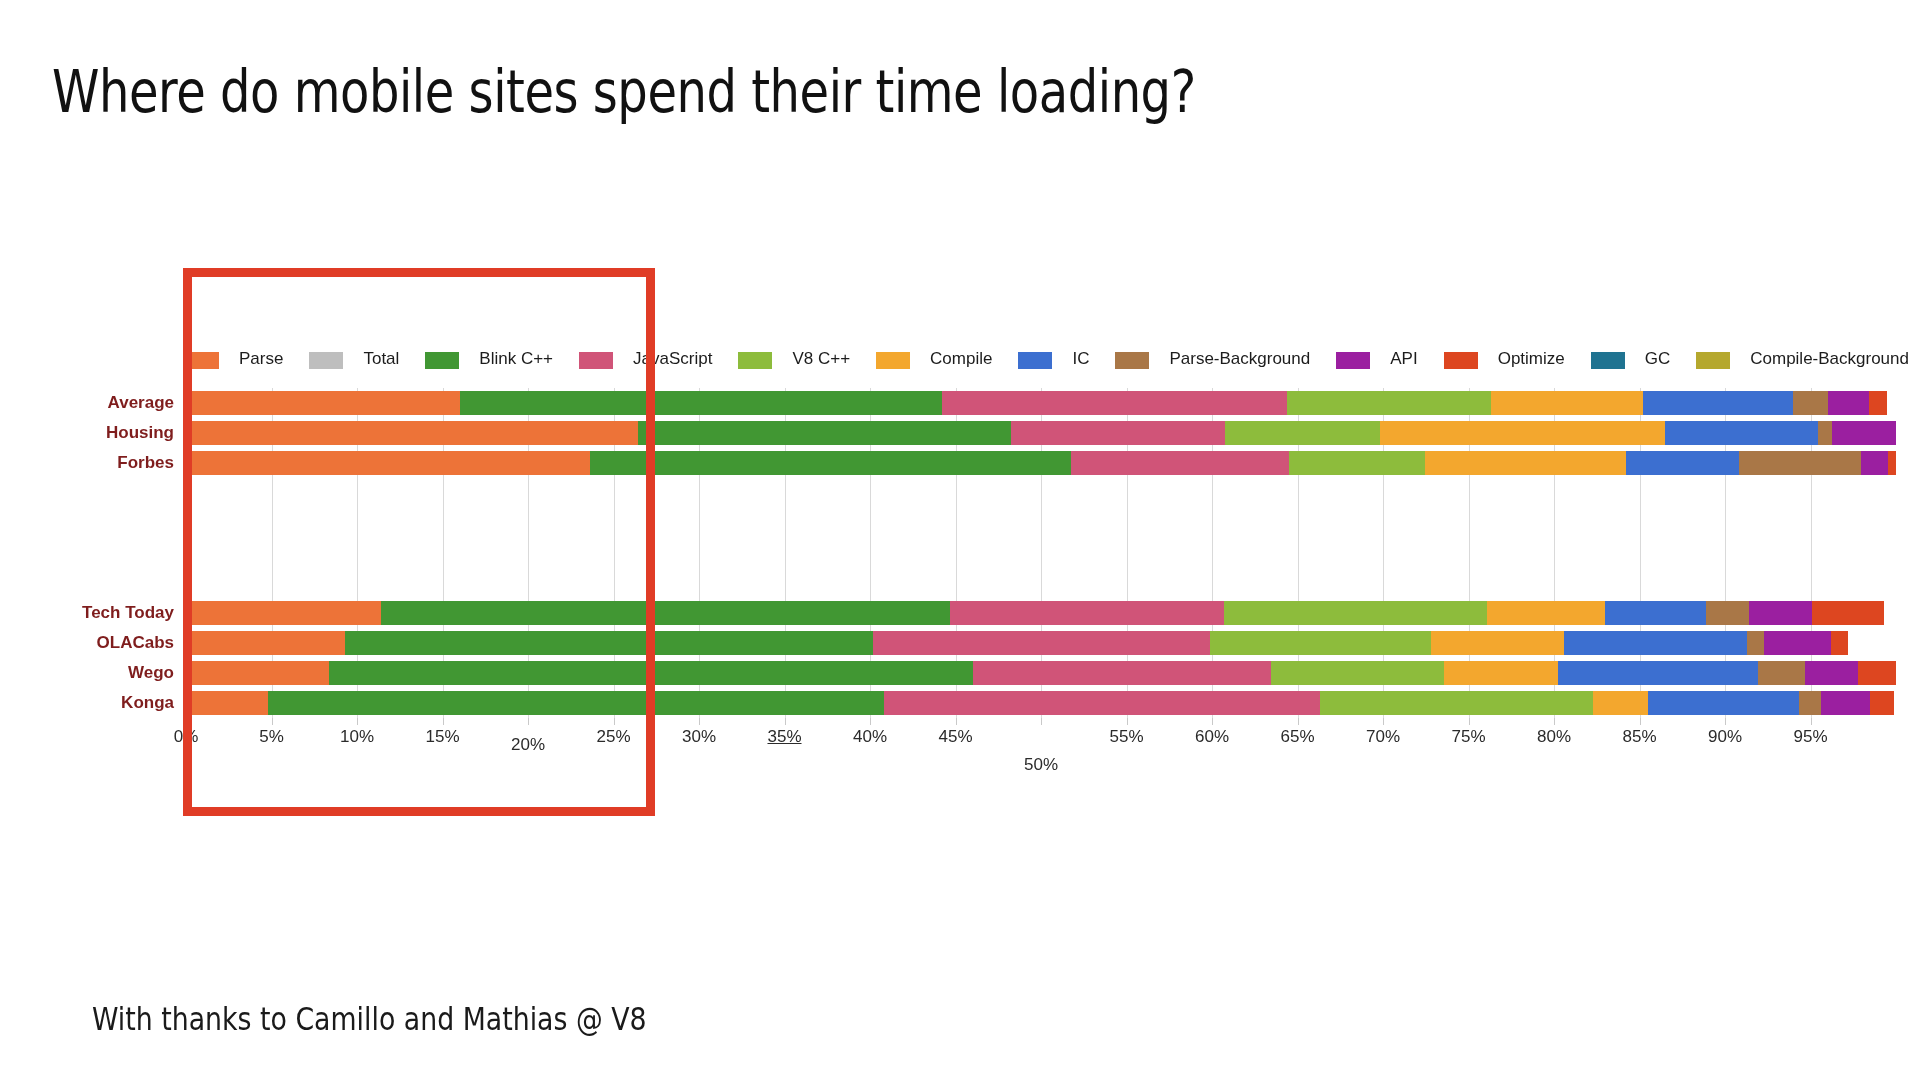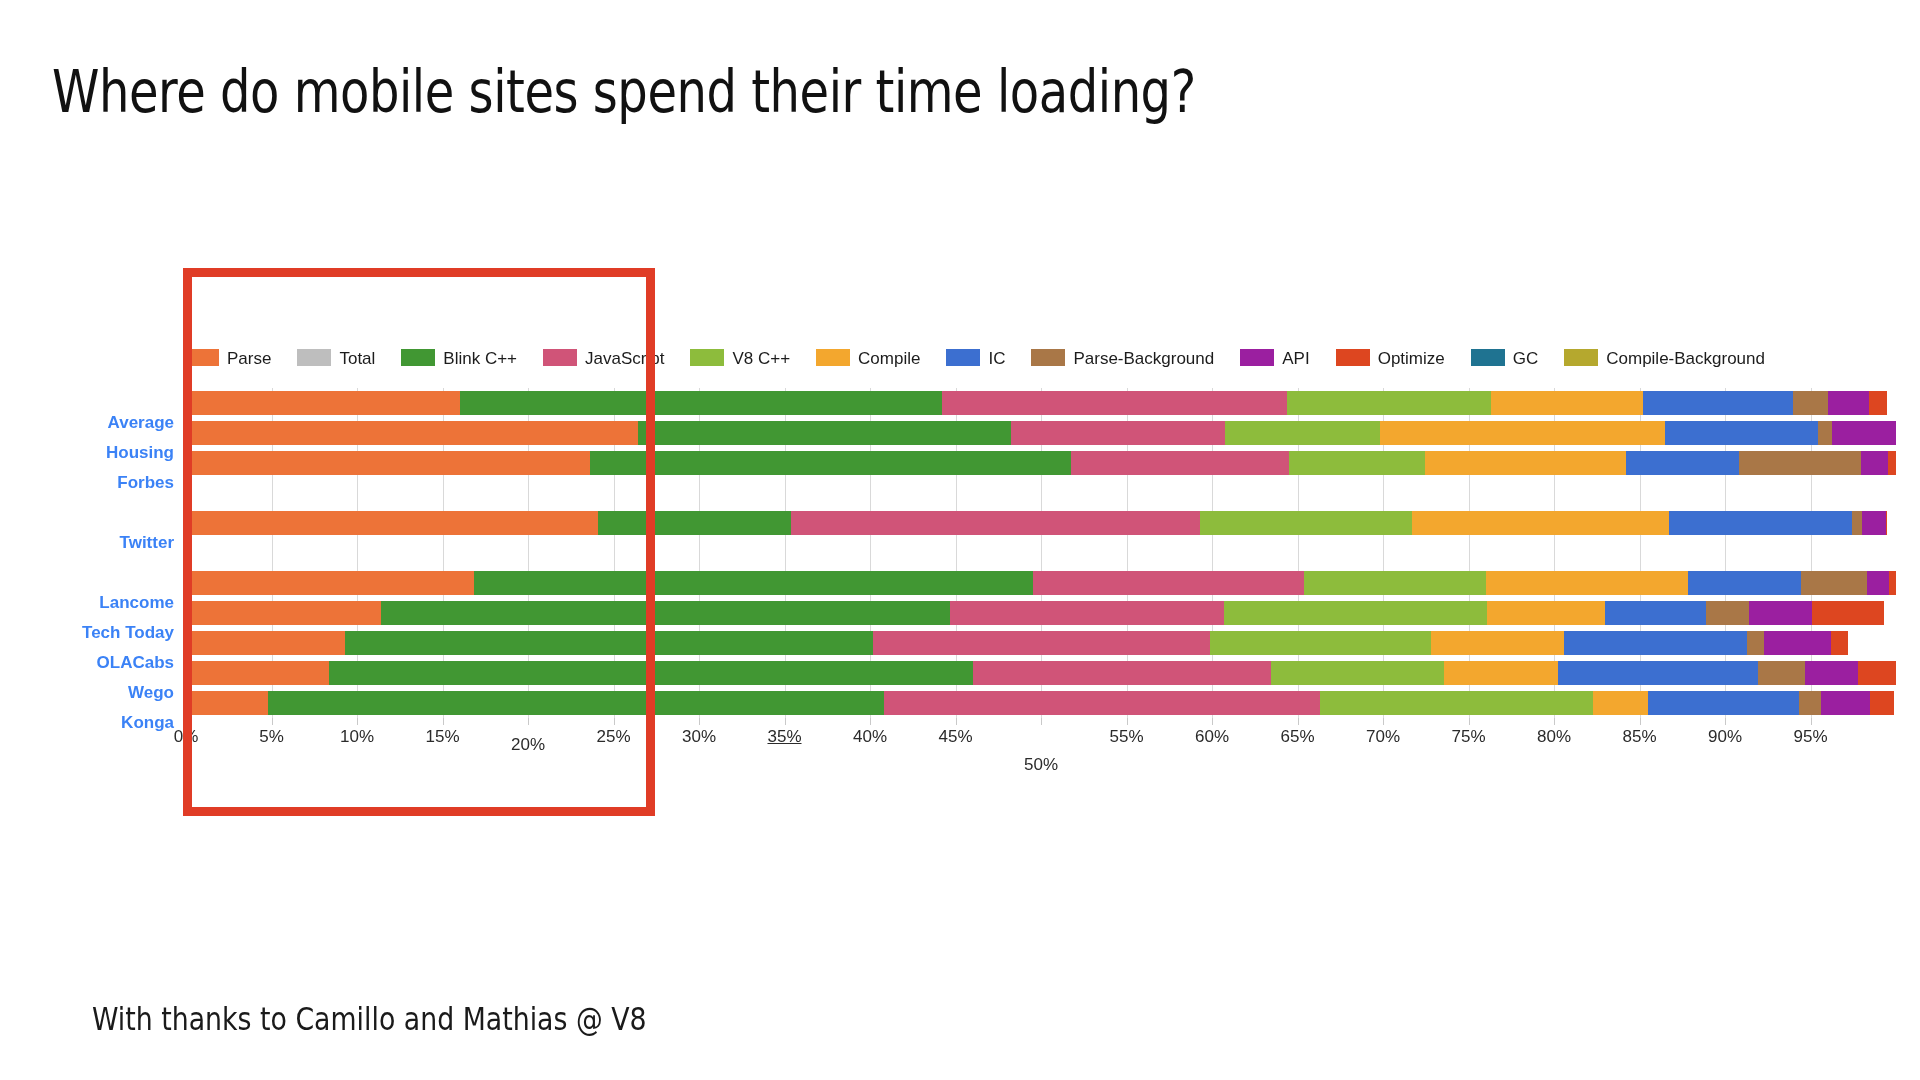--- a/index.html
+++ b/index.html
@@ -56,23 +56,24 @@
     position: absolute;
     left: 185px;
     top: 6px;
     height: 26px;
     display: flex;
     align-items: center;
     gap: 0px;
   }
   .legend-item {
     display: flex;
-    align-items: flex-start;
+    align-items: flex-end;
     margin-right: 26px;
     white-space: nowrap;
+    gap: 12px;
   }
   .legend-swatch {
     width: 34px;
     height: 17px;
     margin-right: 8px;
     flex: none;
   }
   .legend-label {
     font-size: 17px;
     color: #1c1c1c;
@@ -108,24 +109,23 @@
     width: 100%;
     height: 30px;
   }
   .row-label {
     position: absolute;
     right: calc(100% + 12px);
     top: 50%;
     transform: translateY(-50%);
     font-size: 17px;
     font-weight: bold;
-    color: #3b82f6;
+    color: #7f1d1d;
     white-space: nowrap;
     font-family: "Liberation Sans", sans-serif;
-    margin-top: 20px;
   }
   .bar {
     position: absolute;
     left: 0;
     top: 3px;
     height: 24px;
     width: 100%;
     display: flex;
   }
   .seg { height: 100%; }
@@ -282,48 +282,20 @@
             <div class="bar">
               <div class="seg" style="width: 24.4%; background: rgb(237, 115, 56);"></div>
               <div class="seg" style="width: 29.1%; background: rgb(65, 151, 51);"></div>
               <div class="seg" style="width: 13.2%; background: rgb(208, 84, 120);"></div>
               <div class="seg" style="width: 8.2%; background: rgb(141, 188, 60);"></div>
               <div class="seg" style="width: 12.2%; background: rgb(243, 167, 46);"></div>
               <div class="seg" style="width: 6.8%; background: rgb(60, 111, 208);"></div>
               <div class="seg" style="width: 7.4%; background: rgb(169, 119, 71);"></div>
               <div class="seg" style="width: 1.6%; background: rgb(155, 31, 160);"></div>
               <div class="seg" style="width: 0.5%; background: rgb(221, 70, 32);"></div>
-            </div>
-          </div>
-          <div class="row" style="top: 120px;">
-            <div class="row-label">Twitter</div>
-            <div class="bar">
-              <div class="seg" style="width: 24.1%; background: rgb(237, 115, 56);"></div>
-              <div class="seg" style="width: 11.3%; background: rgb(65, 151, 51);"></div>
-              <div class="seg" style="width: 23.9%; background: rgb(208, 84, 120);"></div>
-              <div class="seg" style="width: 12.4%; background: rgb(141, 188, 60);"></div>
-              <div class="seg" style="width: 15%; background: rgb(243, 167, 46);"></div>
-              <div class="seg" style="width: 10.7%; background: rgb(60, 111, 208);"></div>
-              <div class="seg" style="width: 0.6%; background: rgb(169, 119, 71);"></div>
-              <div class="seg" style="width: 1.4%; background: rgb(155, 31, 160);"></div>
-              <div class="seg" style="width: 0.1%; background: rgb(221, 70, 32);"></div>
-            </div>
-          </div>
-          <div class="row" style="top: 180px;">
-            <div class="row-label">Lancome</div>
-            <div class="bar">
-              <div class="seg" style="width: 16.9%; background: rgb(237, 115, 56);"></div>
-              <div class="seg" style="width: 32.9%; background: rgb(65, 151, 51);"></div>
-              <div class="seg" style="width: 15.9%; background: rgb(208, 84, 120);"></div>
-              <div class="seg" style="width: 10.7%; background: rgb(141, 188, 60);"></div>
-              <div class="seg" style="width: 11.9%; background: rgb(243, 167, 46);"></div>
-              <div class="seg" style="width: 6.6%; background: rgb(60, 111, 208);"></div>
-              <div class="seg" style="width: 3.9%; background: rgb(169, 119, 71);"></div>
-              <div class="seg" style="width: 1.3%; background: rgb(155, 31, 160);"></div>
-              <div class="seg" style="width: 0.4%; background: rgb(221, 70, 32);"></div>
             </div>
           </div>
           <div class="row" style="top: 210px;">
             <div class="row-label">Tech Today</div>
             <div class="bar">
               <div class="seg" style="width: 11.4%; background: rgb(237, 115, 56);"></div>
               <div class="seg" style="width: 33.3%; background: rgb(65, 151, 51);"></div>
               <div class="seg" style="width: 16%; background: rgb(208, 84, 120);"></div>
               <div class="seg" style="width: 15.4%; background: rgb(141, 188, 60);"></div>
               <div class="seg" style="width: 6.9%; background: rgb(243, 167, 46);"></div>

